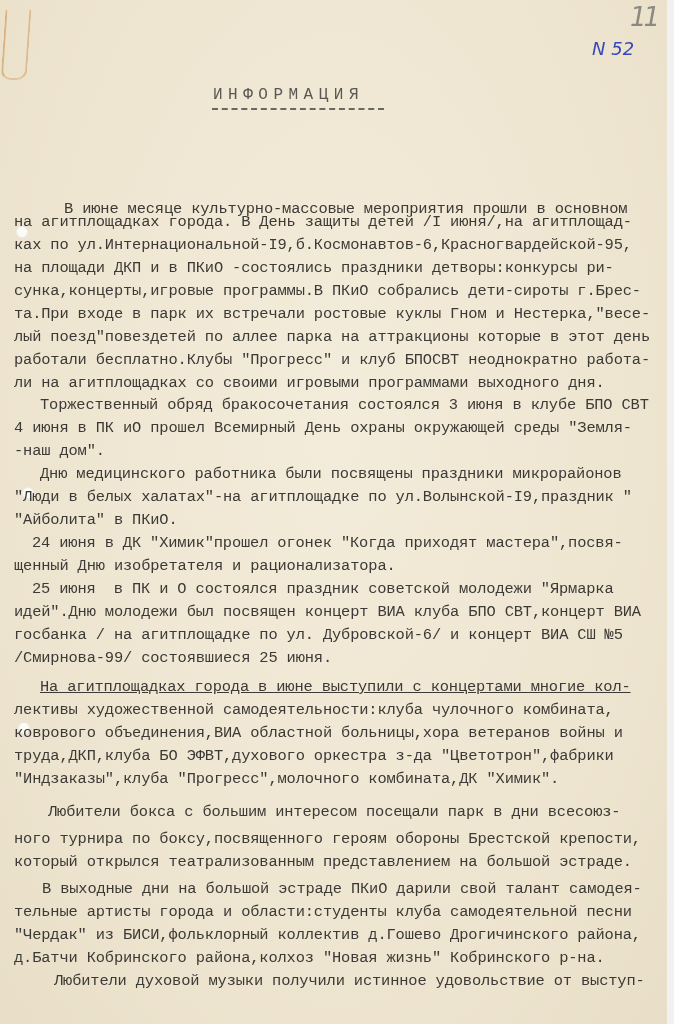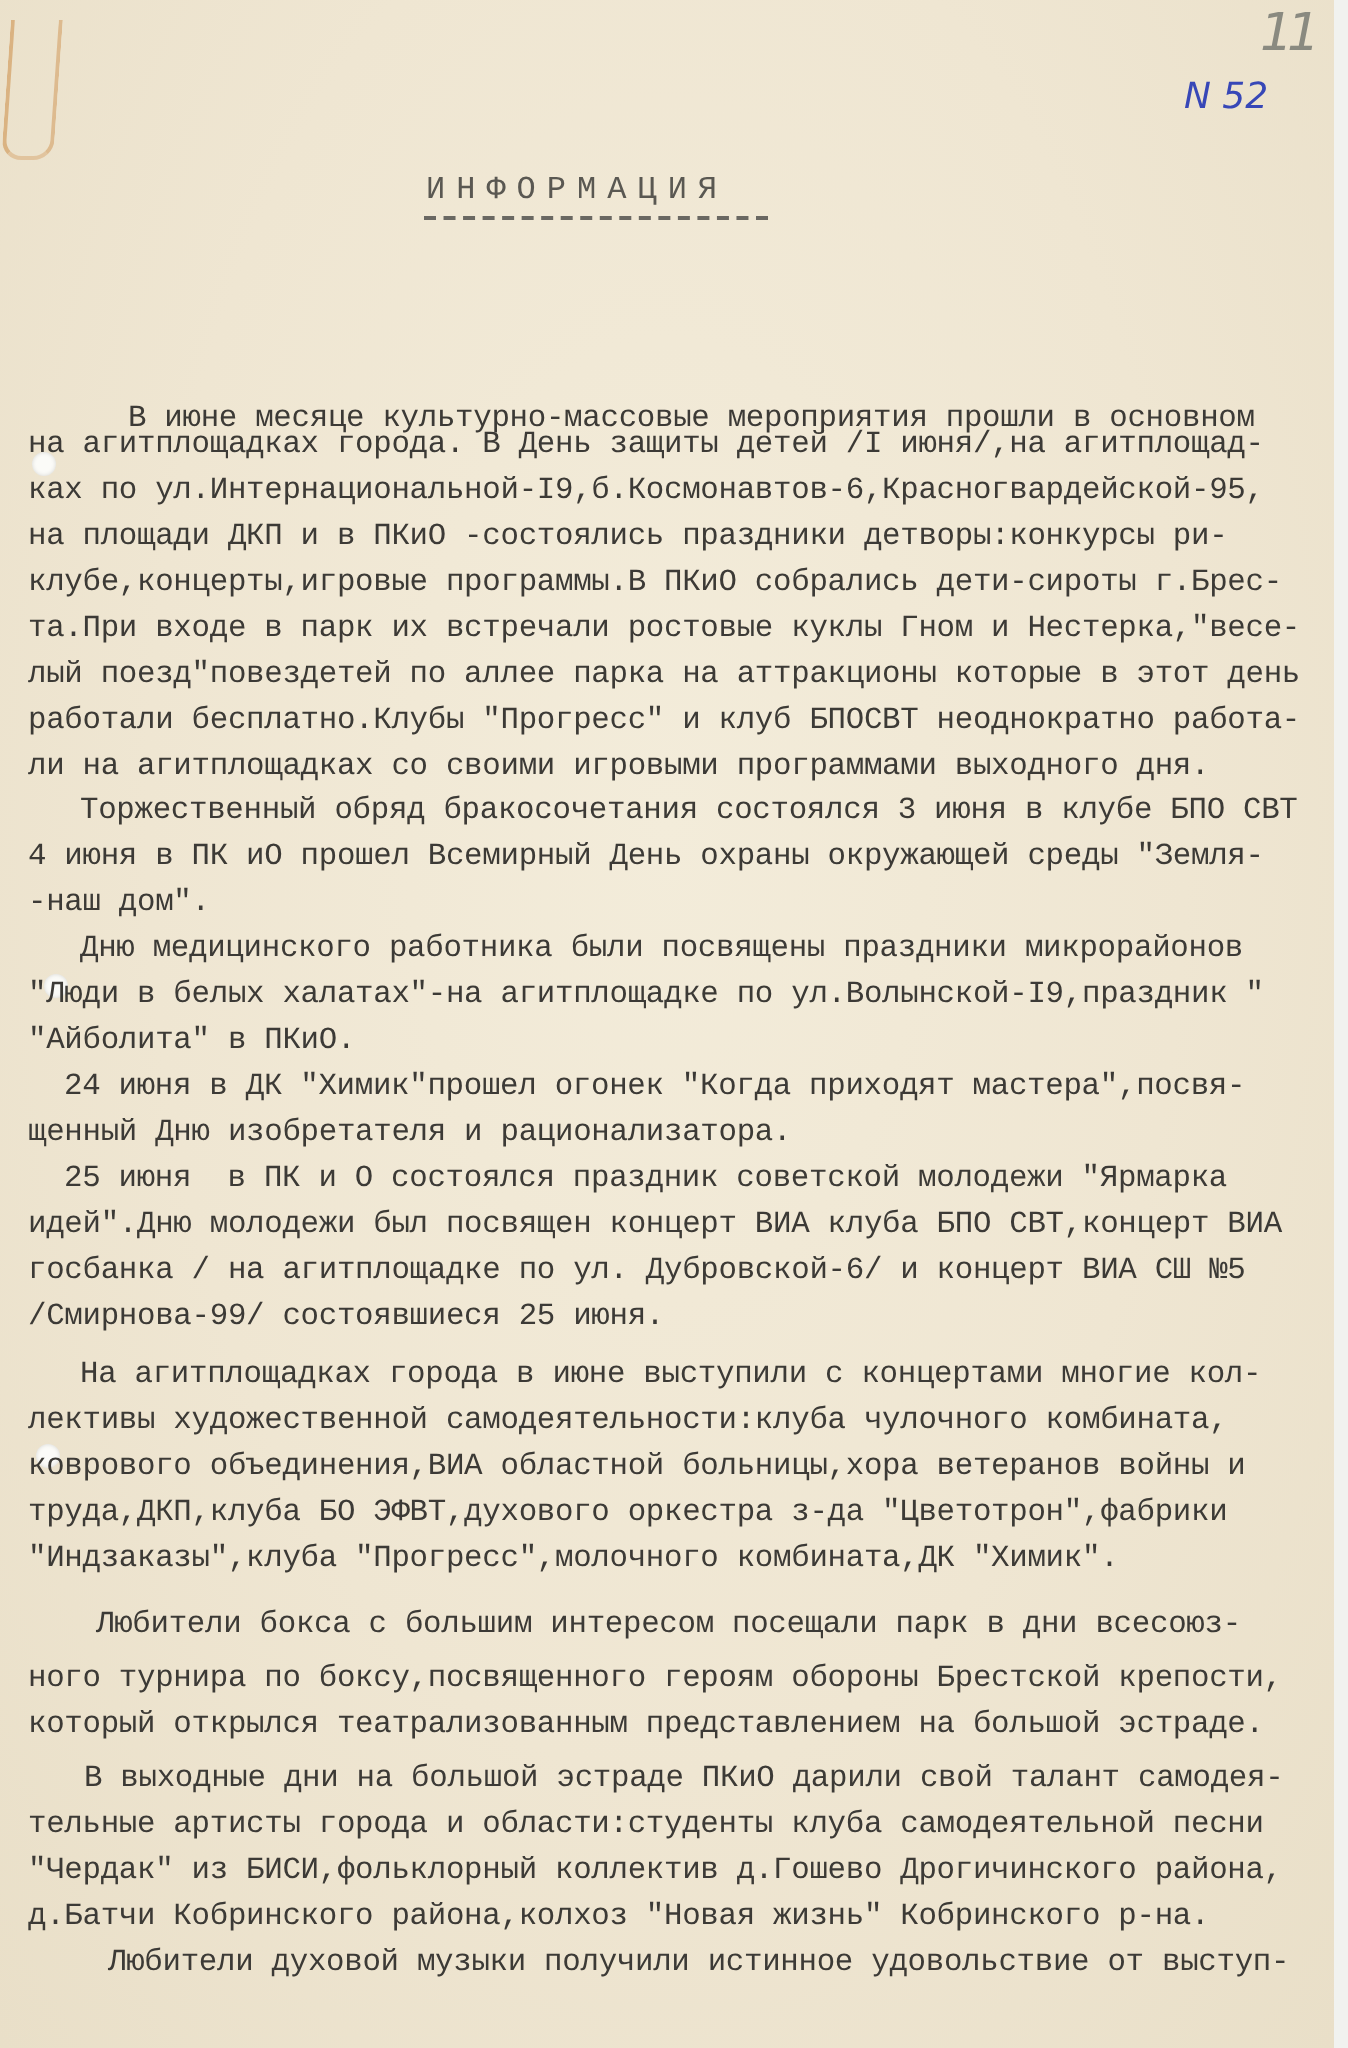--- a/index.html
+++ b/index.html
@@ -66,38 +66,38 @@
 
   <div class="title">ИНФОРМАЦИЯ</div>
   <div class="title-rule"></div>
 
 
   <div id="body-lines">
       <div class="type line" style="left: 64px; top: 200px;">В июне месяце культурно-массовые мероприятия прошли в основном</div>
       <div class="type line" style="left: 14px; top: 213px;">на агитплощадках города. В День защиты детей /I июня/,на агитплощад-</div>
       <div class="type line" style="left: 14px; top: 236px;">ках по ул.Интернациональной-I9,б.Космонавтов-6,Красногвардейской-95,</div>
       <div class="type line" style="left: 14px; top: 259px;">на площади ДКП и в ПКиО -состоялись праздники детворы:конкурсы ри-</div>
-      <div class="type line" style="left: 14px; top: 282px;">клубе,концерты,игровые программы.В ПКиО собрались дети-сироты г.Брес-</div>
+      <div class="type line" style="left: 14px; top: 282px;">сунка,концерты,игровые программы.В ПКиО собрались дети-сироты г.Брес-</div>
       <div class="type line" style="left: 14px; top: 305px;">та.При входе в парк их встречали ростовые куклы Гном и Нестерка,"весе-</div>
       <div class="type line" style="left: 14px; top: 328px;">лый поезд"повездетей по аллее парка на аттракционы которые в этот день</div>
       <div class="type line" style="left: 14px; top: 351px;">работали бесплатно.Клубы "Прогресс" и клуб БПОСВТ неоднократно работа-</div>
       <div class="type line" style="left: 14px; top: 374px;">ли на агитплощадках со своими игровыми программами выходного дня.</div>
       <div class="type line" style="left: 40px; top: 396px;">Торжественный обряд бракосочетания состоялся 3 июня в клубе БПО СВТ</div>
       <div class="type line" style="left: 14px; top: 419px;">4 июня в ПК иО прошел Всемирный День охраны окружающей среды "Земля-</div>
       <div class="type line" style="left: 14px; top: 442px;">-наш дом".</div>
       <div class="type line" style="left: 40px; top: 465px;">Дню медицинского работника были посвящены праздники микрорайонов</div>
       <div class="type line" style="left: 14px; top: 488px;">"Люди в белых халатах"-на агитплощадке по ул.Волынской-I9,праздник "</div>
       <div class="type line" style="left: 14px; top: 511px;">"Айболита" в ПКиО.</div>
       <div class="type line" style="left: 32px; top: 534px;">24 июня в ДК "Химик"прошел огонек "Когда приходят мастера",посвя-</div>
       <div class="type line" style="left: 14px; top: 557px;">щенный Дню изобретателя и рационализатора.</div>
       <div class="type line" style="left: 32px; top: 580px;">25 июня  в ПК и О состоялся праздник советской молодежи "Ярмарка</div>
       <div class="type line" style="left: 14px; top: 603px;">идей".Дню молодежи был посвящен концерт ВИА клуба БПО СВТ,концерт ВИА</div>
       <div class="type line" style="left: 14px; top: 626px;">госбанка / на агитплощадке по ул. Дубровской-6/ и концерт ВИА СШ №5</div>
       <div class="type line" style="left: 14px; top: 649px;">/Смирнова-99/ состоявшиеся 25 июня.</div>
-      <div class="type line" style="left: 40px; top: 678px;">На агитплощадках города в июне выступили с концертами многие кол-</div>
+      <div class="type line" style="left: 40px; top: 678px; text-decoration: underline;">На агитплощадках города в июне выступили с концертами многие кол-</div>
       <div class="type line" style="left: 14px; top: 701px;">лективы художественной самодеятельности:клуба чулочного комбината,</div>
       <div class="type line" style="left: 14px; top: 724px;">коврового объединения,ВИА областной больницы,хора ветеранов войны и</div>
       <div class="type line" style="left: 14px; top: 747px;">труда,ДКП,клуба БО ЭФВТ,духового оркестра з-да "Цветотрон",фабрики</div>
       <div class="type line" style="left: 14px; top: 770px;">"Индзаказы",клуба "Прогресс",молочного комбината,ДК "Химик".</div>
       <div class="type line" style="left: 48px; top: 803px;">Любители бокса с большим интересом посещали парк в дни всесоюз-</div>
       <div class="type line" style="left: 14px; top: 830px;">ного турнира по боксу,посвященного героям обороны Брестской крепости,</div>
       <div class="type line" style="left: 14px; top: 853px;">который открылся театрализованным представлением на большой эстраде.</div>
       <div class="type line" style="left: 42px; top: 880px;">В выходные дни на большой эстраде ПКиО дарили свой талант самодея-</div>
       <div class="type line" style="left: 14px; top: 903px;">тельные артисты города и области:студенты клуба самодеятельной песни</div>
       <div class="type line" style="left: 14px; top: 926px;">"Чердак" из БИСИ,фольклорный коллектив д.Гошево Дрогичинского района,</div>

